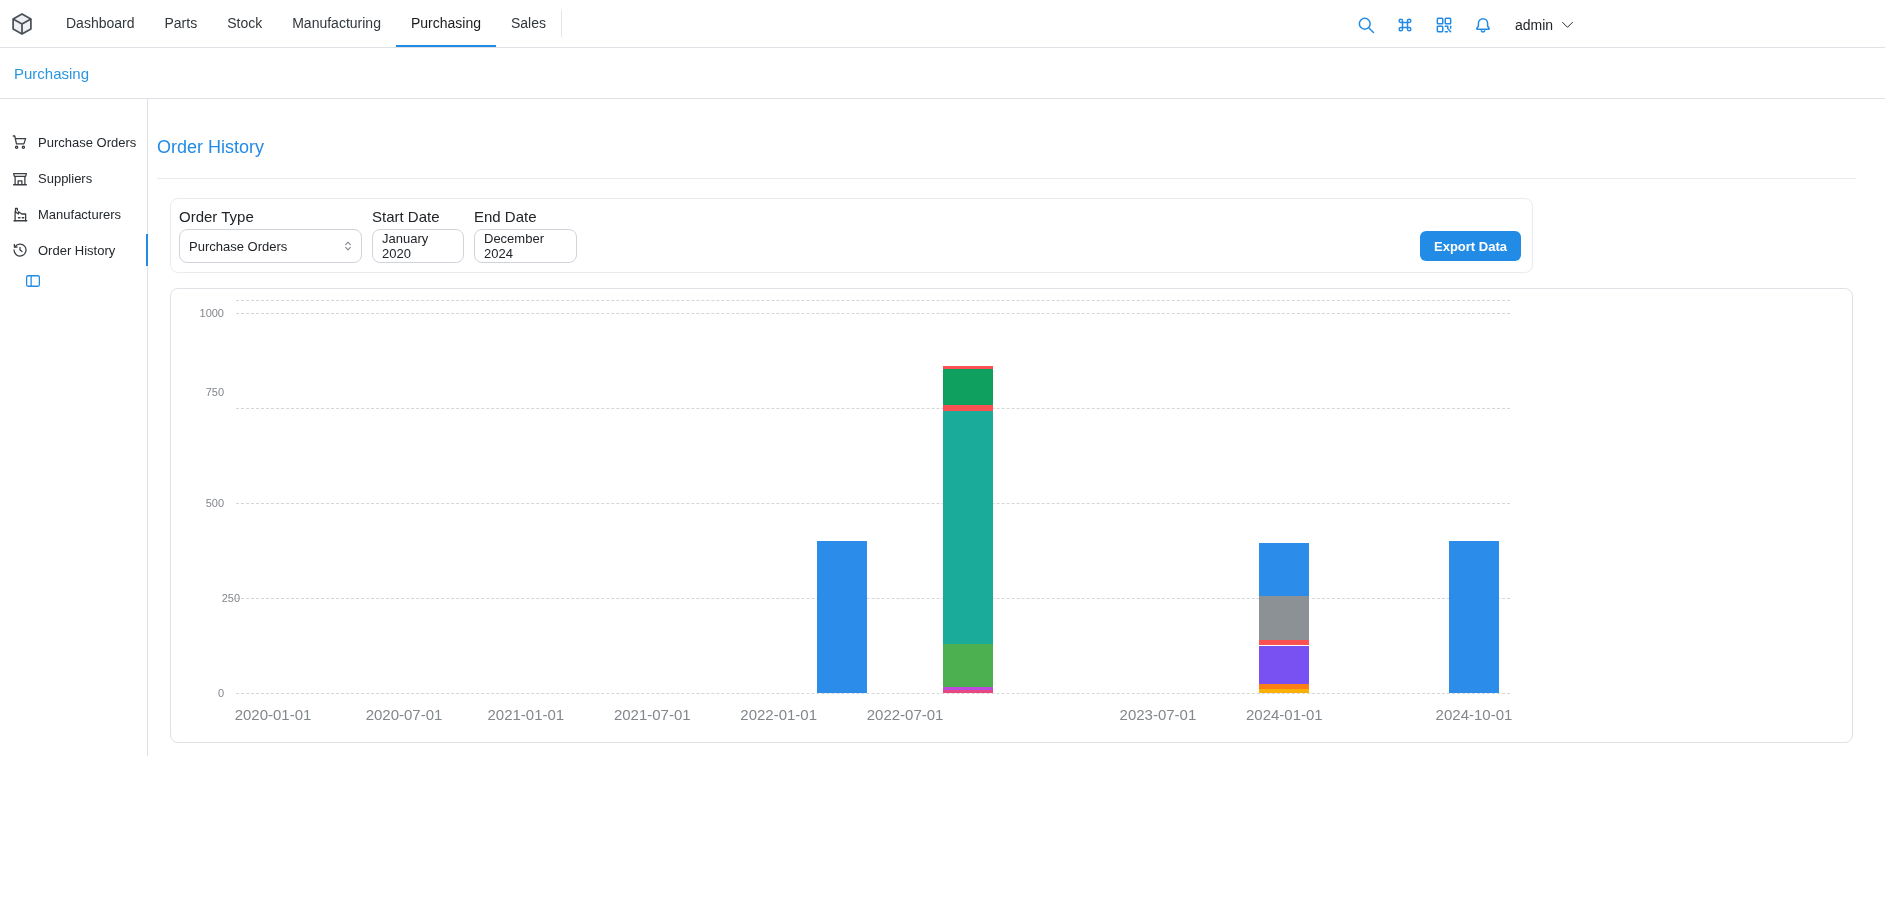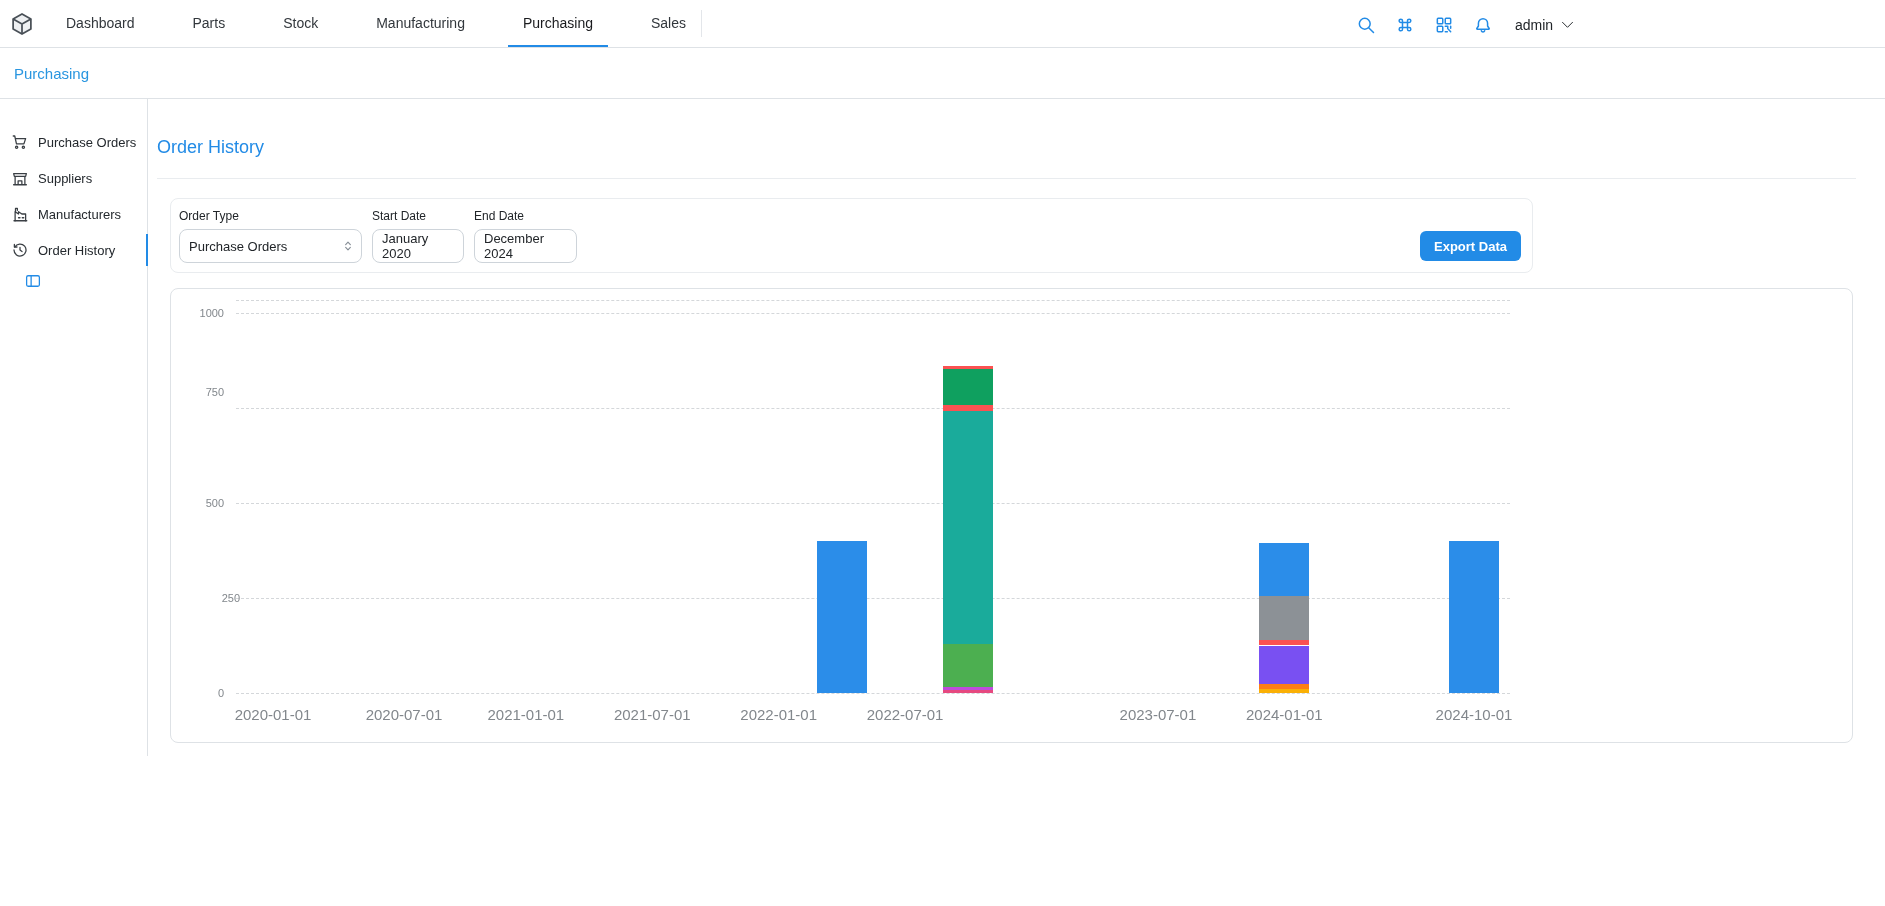--- a/index.html
+++ b/index.html
@@ -7,21 +7,21 @@
   body {
     width: 1885px; height: 906px; background: #fff;
     font-family: "Liberation Sans", "DejaVu Sans", sans-serif;
     color: #212529; overflow: hidden; position: relative;
   }
   svg { display: block; }
 
   
   .app-header { height: 48px; border-bottom: 1px solid #dee2e6; display: flex; align-items: stretch; position: relative; background: #fff; }
   .logo-box { display: flex; align-items: center; padding: 0 6px 0 9px; cursor: pointer; }
-  .nav-tabs { display: flex; margin-left: 10px; gap: 28px; }
+  .nav-tabs { display: flex; margin-left: 10px; }
   .nav-tab { display: flex; align-items: center; padding: 0 15px; font-size: 14px; color: #32373c; cursor: pointer; border-bottom: 2px solid transparent; }
   .nav-tab.active { border-bottom-color: #228be6; color: #1a1b1e; }
   .nav-sep { width: 1px; background: #e3e6ea; margin: 10px 0; }
   .header-right { position: absolute; left: 1353px; top: 0; height: 49px; display: flex; align-items: center; gap: 13px; }
   .icon-btn { width: 26px; height: 26px; display: flex; align-items: center; justify-content: center; color: #228be6; cursor: pointer; }
   .user-menu { display: flex; align-items: center; gap: 7px; margin-left: 6px; cursor: pointer; }
   .user-name { font-size: 14px; color: #212529; }
   .chev { color: #2b2f33; }
 
   
@@ -36,21 +36,21 @@
   .side-item.active::after { content: ""; position: absolute; right: -1px; top: 2px; bottom: 2px; width: 2px; background: #228be6; }
   .panel-toggle { margin: 4px 0 0 24px; width: 20px; height: 20px; color: #228be6; cursor: pointer; }
 
   .main { flex: 1; padding: 36px 29px 0 9px; }
   .page-title { font-size: 18px; font-weight: 500; color: #228be6; line-height: 24px; margin: 0; }
   .title-divider { border: none; border-top: 1px solid #e9ecef; margin: 19px 0 0 0; }
 
   
   .filter-card { margin: 19px 0 0 13px; width: 1363px; border: 1px solid #e9ecef; border-radius: 8px; padding: 9px 11px 9px 8px; display: flex; gap: 10px; background: #fff; }
   .field { display: flex; flex-direction: column; }
-  .field-label { font-size: 12px; font-weight: 500; line-height: 17px; margin-bottom: 4px; color: #212529; }
+  .field-label { font-size: 15px; font-weight: 500; line-height: 17px; margin-bottom: 4px; color: #212529; }
   .select, .text-input { height: 34px; border: 1px solid #ced4da; border-radius: 8px; background: #fff; display: flex; align-items: center; font-size: 13px; padding: 0 9px; color: #212529; }
   .select { justify-content: space-between; padding-right: 6px; cursor: pointer; }
   .select.focused { border-color: #228be6; }
   .selector-icon { color: #868e96; flex: none; }
   .w-ordertype { width: 183px; }
   .w-start { width: 92px; }
   .w-end { width: 103px; }
   .w-grouping { width: 182px; }
   .export-btn { margin-left: auto; align-self: flex-end; margin-bottom: 2px; height: 30px; padding: 0 14px; background: #228be6; color: #fff; border: none; border-radius: 6px; font-size: 13px; font-weight: 600; cursor: pointer; font-family: inherit; }
 

